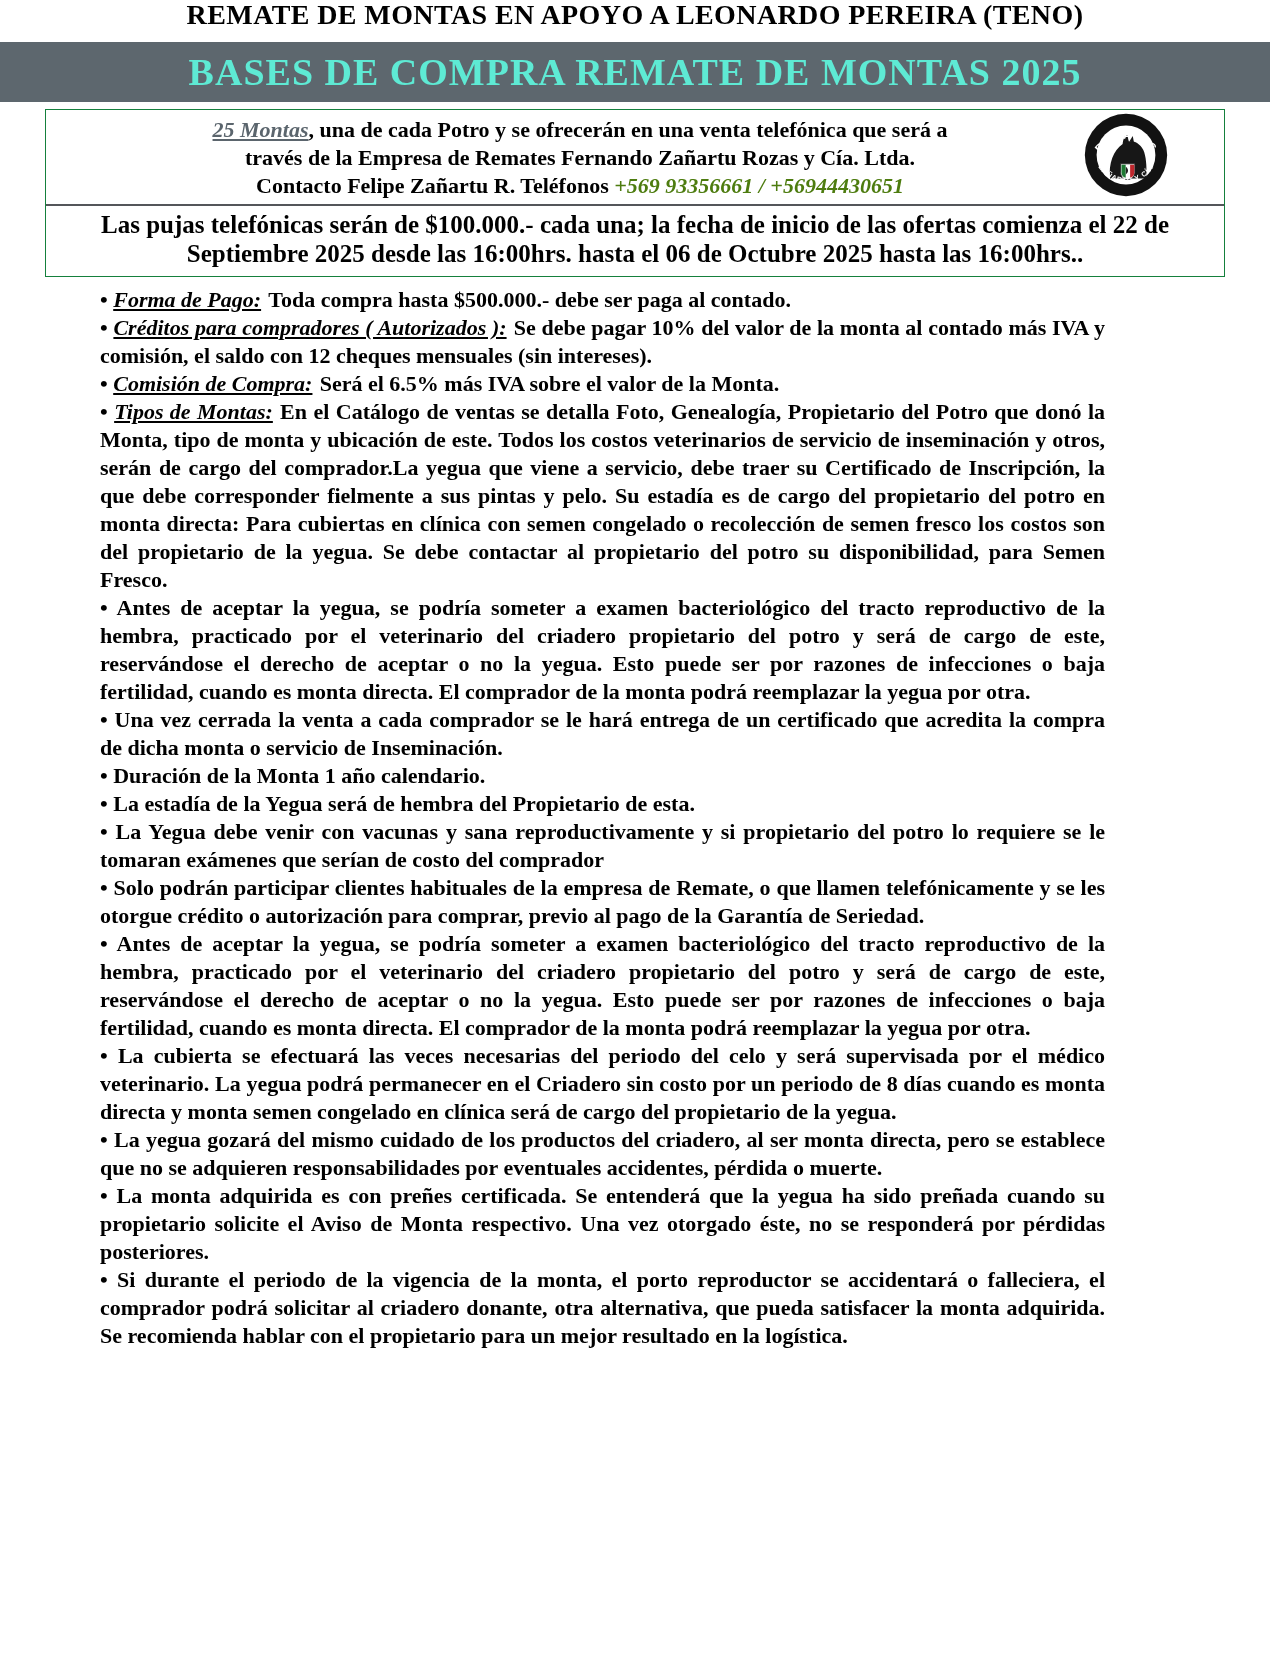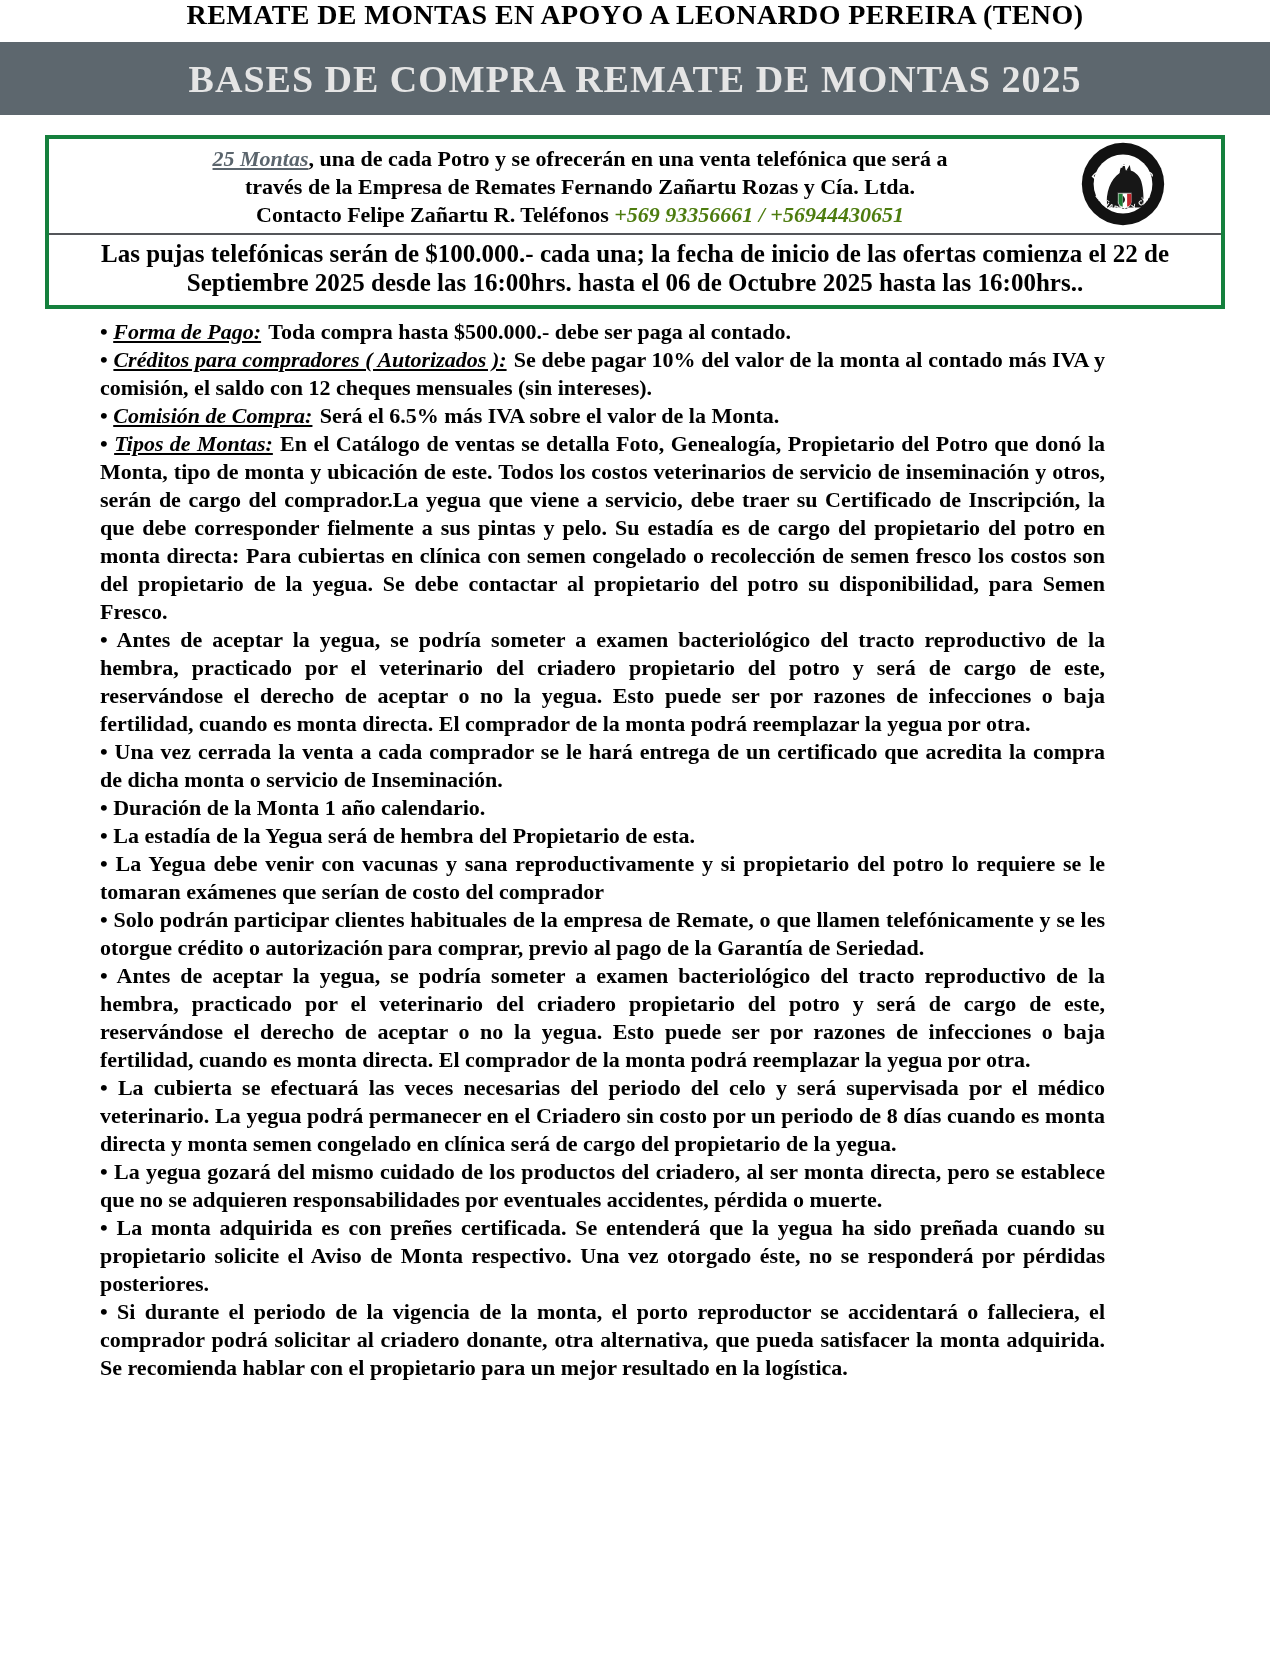--- a/index.html
+++ b/index.html
@@ -14,32 +14,32 @@
   }
   .top-title{
     text-align:center;
     font-size:28px;
     font-weight:bold;
     letter-spacing:.4px;
     line-height:30px;
   }
   .banner{
     margin-top:12px;
-    height:73px;
+    height:60px;
     background:#5d676e;
     display:flex;align-items:center;justify-content:center;
-    color:#e5e5e5;
+    color:#5eead4;
     font-size:38px;
     font-weight:bold;
     letter-spacing:1px;
   }
   .intro-box{
     position:relative;
-    margin:20px 45px 0 45px;
-    border:4px solid #15803d;
+    margin:7px 45px 0 45px;
+    border:1px solid #15803d;
   }
   .intro-text{
     padding:6px 170px 2px 60px;
     text-align:center;
     font-size:22px;
     font-weight:bold;
     line-height:28px;
   }
   .slate{color:#5b656d;}
   .lead-underline{

